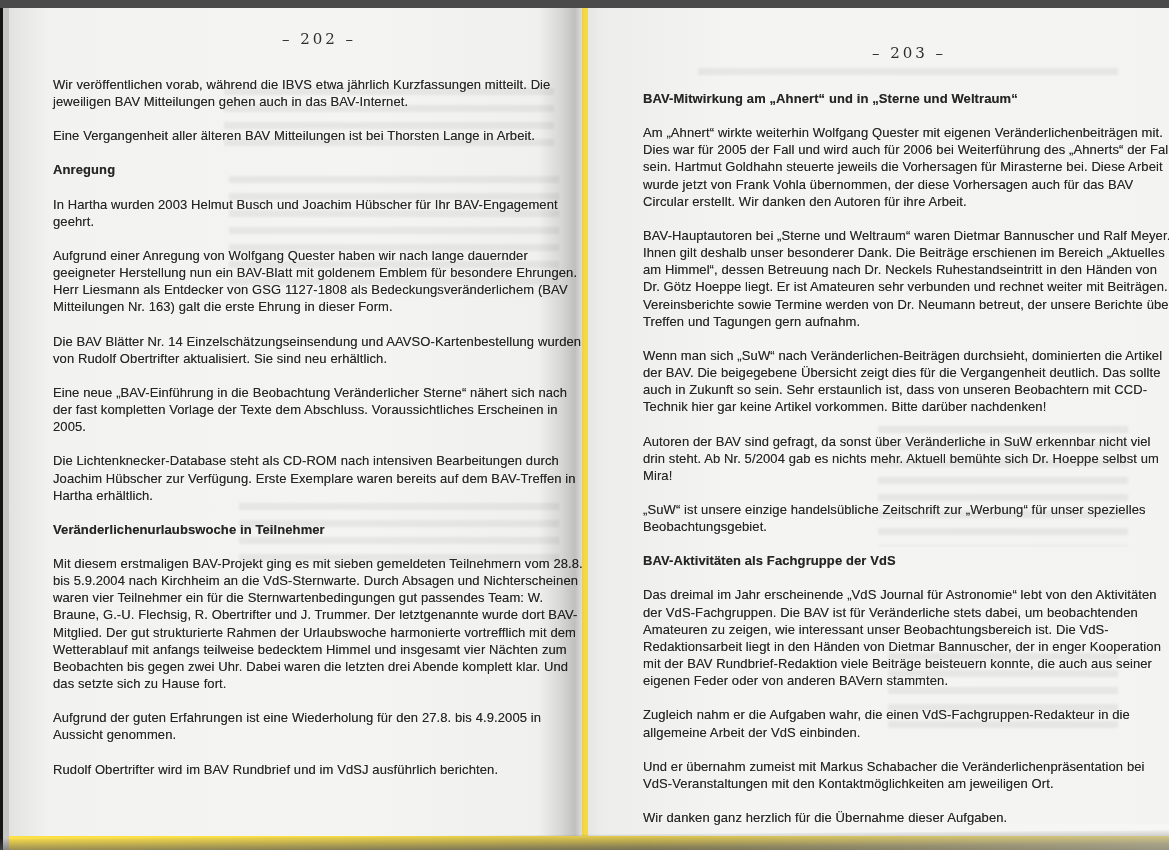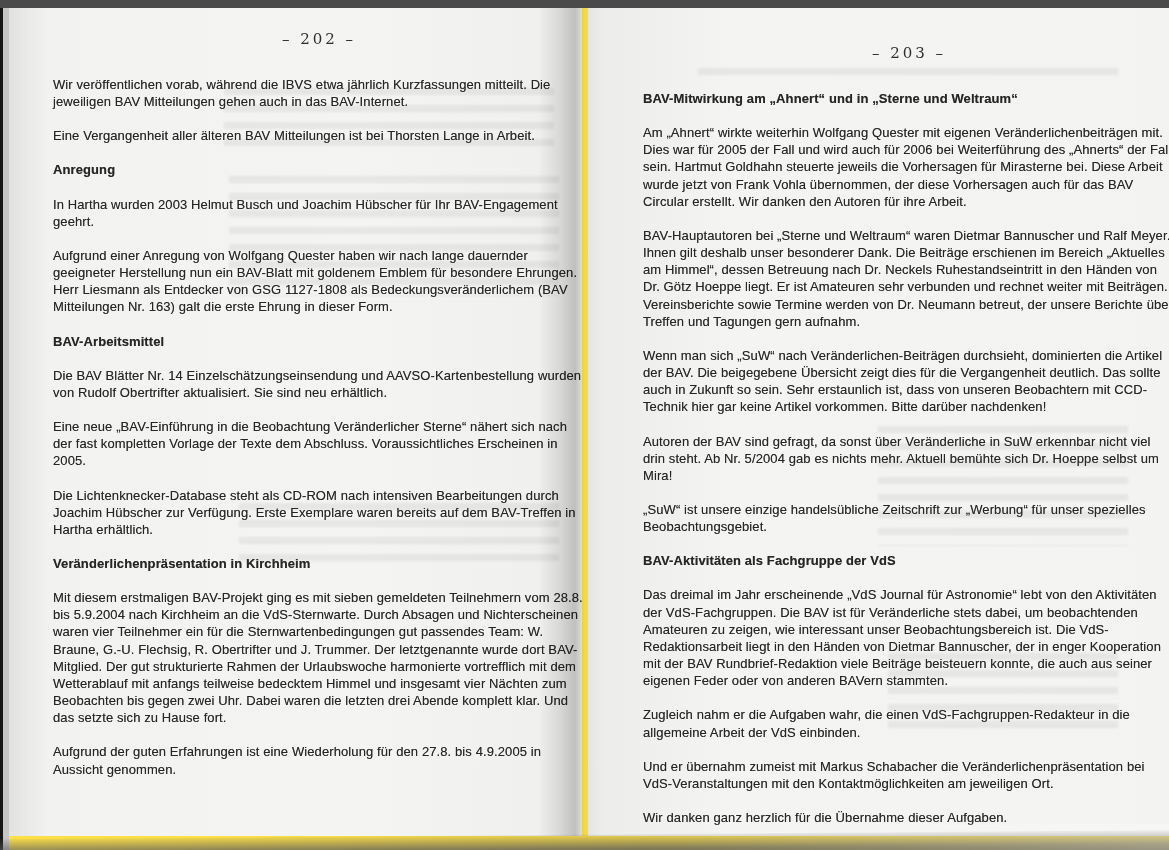--- a/index.html
+++ b/index.html
@@ -109,27 +109,27 @@
     <div class="bleed" style="left:215px; top:80px; width:330px; height:58px;"></div>
     <div class="bleed" style="left:220px; top:168px; width:330px; height:120px;"></div>
     <div class="bleed" style="left:230px; top:495px; width:320px; height:60px;"></div>
     <div class="content">
       <div class="page-number">–  202  –</div>
       <p class="para">Wir veröffentlichen vorab, während die IBVS etwa jährlich Kurzfassungen mitteilt. Die jeweiligen BAV Mitteilungen gehen auch in das BAV-Internet.</p>
       <p class="para">Eine Vergangenheit aller älteren BAV Mitteilungen ist bei Thorsten Lange in Arbeit.</p>
       <p class="heading">Anregung</p>
       <p class="para">In Hartha  wurden 2003 Helmut Busch und Joachim Hübscher für Ihr BAV-Engagement geehrt.</p>
       <p class="para">Aufgrund einer Anregung von Wolfgang Quester haben wir nach lange dauernder geeigneter Herstellung nun ein BAV-Blatt mit goldenem Emblem für besondere Ehrungen. Herr Liesmann als Entdecker von GSG 1127-1808 als Bedeckungsveränderlichem  (BAV Mitteilungen Nr. 163) galt die erste Ehrung in dieser Form.</p>
-      <p class="heading">BAV-Arbeitsmittel</p>
       <p class="para">Die BAV Blätter Nr. 14 Einzelschätzungseinsendung und AAVSO-Kartenbestellung wurden von Rudolf  Obertrifter aktualisiert. Sie sind neu erhältlich.</p>
       <p class="para">Eine neue „BAV-Einführung in die Beobachtung Veränderlicher Sterne“  nähert sich nach der fast kompletten Vorlage der Texte dem Abschluss. Voraussichtliches Erscheinen in 2005.</p>
       <p class="para">Die Lichtenknecker-Database  steht als CD-ROM nach intensiven Bearbeitungen durch Joachim Hübscher  zur Verfügung. Erste Exemplare waren bereits auf dem BAV-Treffen in Hartha erhältlich.</p>
-      <p class="heading">Veränderlichenpräsentation in Kirchheim</p>
+      <p class="heading">Veränderlichenurlaubswoche in Teilnehmer</p>
       <p class="para">Mit diesem erstmaligen BAV-Projekt ging es mit sieben gemeldeten Teilnehmern vom 28.8. bis 5.9.2004 nach Kirchheim an die VdS-Sternwarte. Durch Absagen und Nichterscheinen waren vier Teilnehmer ein für die Sternwartenbedingungen  gut passendes Team: W. Braune, G.-U. Flechsig, R. Obertrifter und J. Trummer. Der letztgenannte wurde dort BAV-Mitglied. Der gut strukturierte Rahmen der Urlaubswoche harmonierte vortrefflich mit dem Wetterablauf mit anfangs teilweise bedecktem Himmel  und insgesamt vier Nächten zum Beobachten bis gegen zwei Uhr. Dabei waren die letzten drei Abende komplett klar. Und das setzte sich zu Hause fort.</p>
       <p class="para">Aufgrund der guten Erfahrungen ist eine Wiederholung für den 27.8. bis 4.9.2005 in Aussicht genommen.</p>
+      <p class="para">Rudolf Obertrifter wird im BAV Rundbrief und im VdSJ ausführlich berichten.</p>
     </div>
   </div>
 
   <div class="page page-right">
     <div class="bleed" style="left:110px; top:60px; width:420px; height:16px;"></div>
     <div class="bleed" style="left:290px; top:418px; width:250px; height:120px;"></div>
     <div class="bleed" style="left:300px; top:645px; width:230px; height:80px;"></div>
     <div class="content">
       <div class="page-number">–  203  –</div>
       <p class="heading">BAV-Mitwirkung am „Ahnert“ und in „Sterne und Weltraum“</p>

